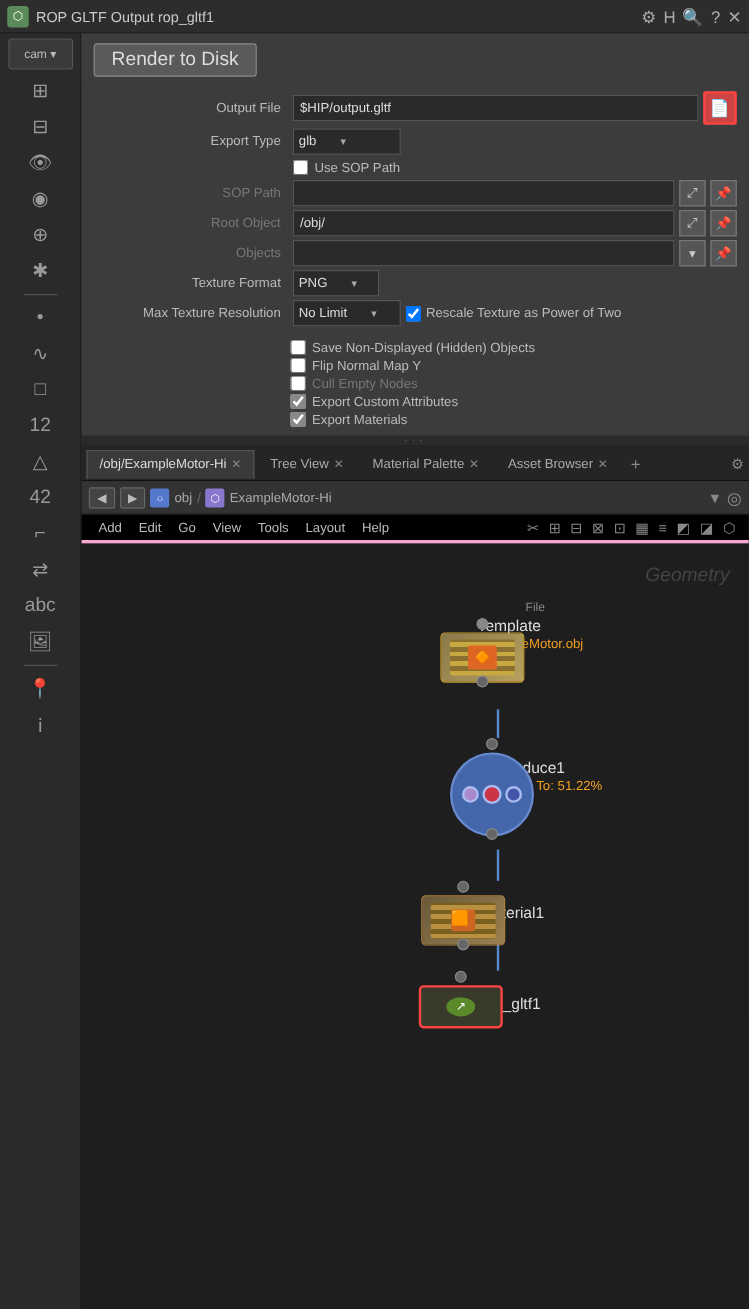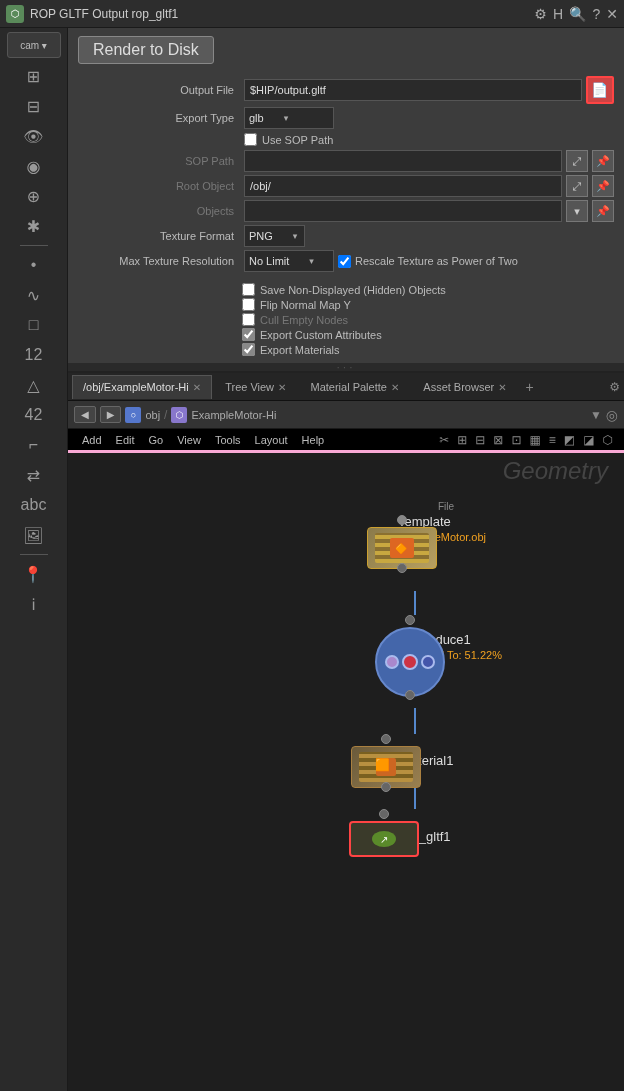--- a/index.html
+++ b/index.html
@@ -285,22 +285,22 @@
 
     
     .node-canvas {
       flex: 1;
       background: #1e1e1e;
       position: relative;
       overflow: hidden;
     }
     .geometry-label {
       position: absolute;
-      right: 16px; top: 4px;
-      font-size: 24px; color: #444; font-style: italic;
+      right: 16px; top: 18px;
+      font-size: 16px; color: #444; font-style: italic;
     }
 
     
     .node {
       position: absolute;
       display: flex;
       align-items: center;
       gap: 10px;
     }
     .node-box {
@@ -518,21 +518,21 @@
 
         <div class="form-label dim-label">Objects</div>
         <div class="form-control-row">
           <input class="text-input" type="text" style="flex: 1 1 0%;">
           <div class="browse-btn">▾</div>
           <div class="browse-btn">📌</div>
         </div>
 
         <div class="form-label">Texture Format</div>
         <div class="form-control-row">
-          <div class="select-control" style="width:61px">
+          <div class="select-control" style="width:72px">
             <span>PNG</span>
             <span class="select-arrow">▾</span>
           </div>
         </div>
 
         <div class="form-label">Max Texture Resolution</div>
         <div class="form-control-row">
           <div class="select-control" style="width:90px">
             <span>No Limit</span>
             <span class="select-arrow">▾</span>

